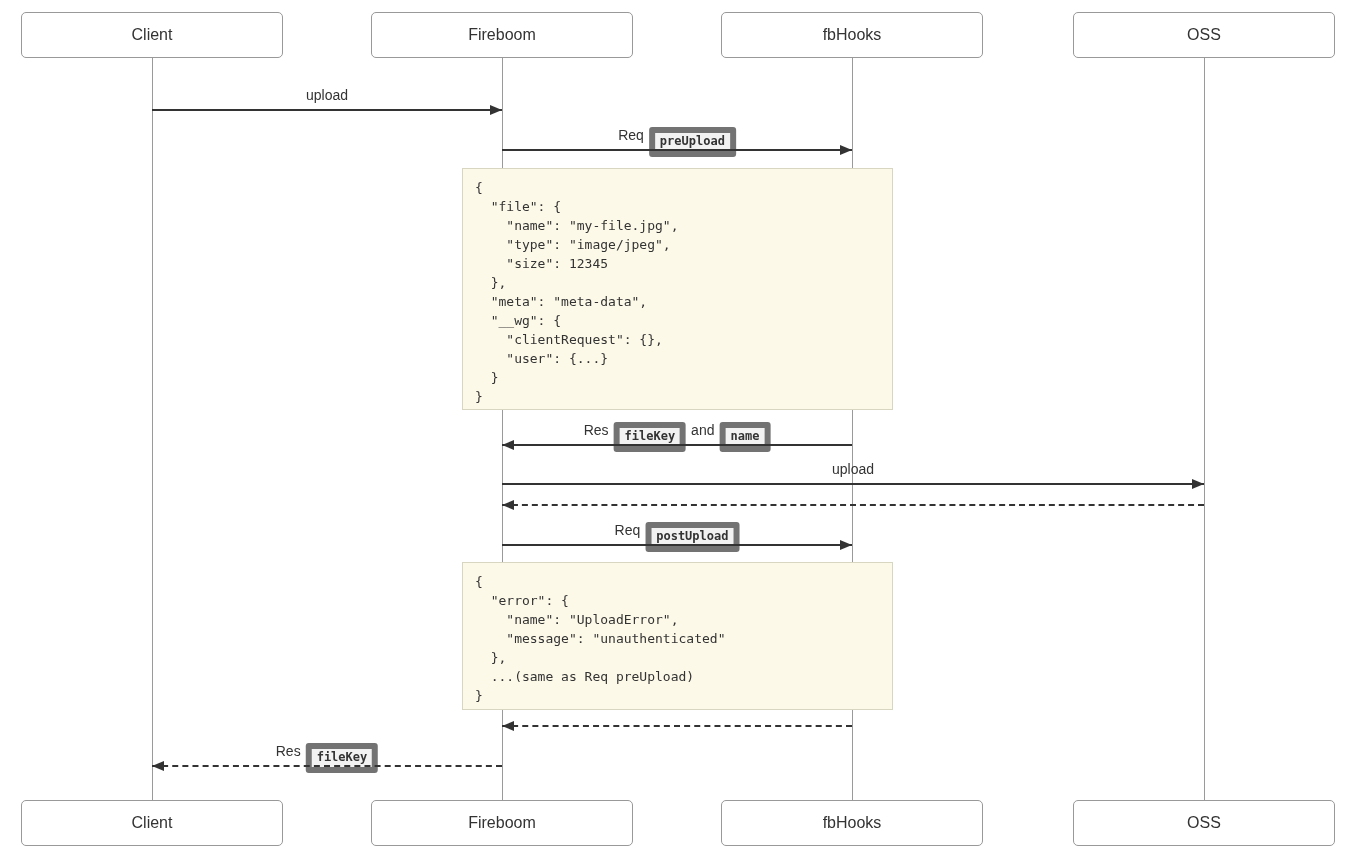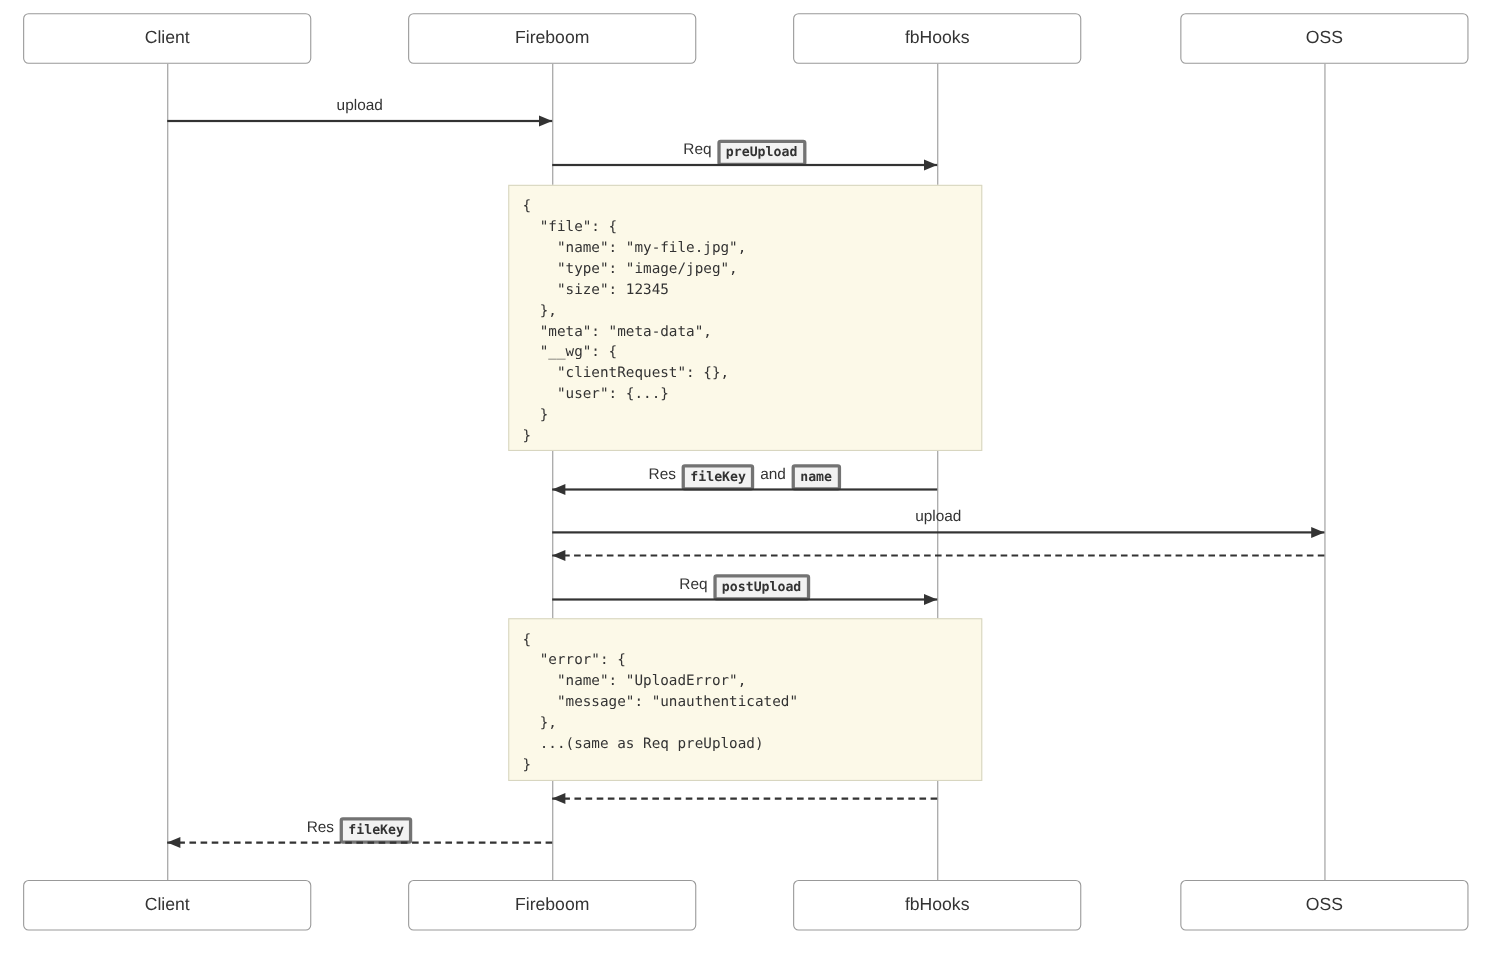--- a/index.html
+++ b/index.html
@@ -63,21 +63,21 @@
     white-space: nowrap;
     z-index: 2;
   }
   .badge {
     display: inline-block;
     font-family: "DejaVu Sans Mono", monospace;
     font-size: 12px;
     font-weight: bold;
     color: #333333;
     background: #f2f2f2;
-    border: 3px solid #737373;
+    border: 6px solid #737373;
     border-radius: 3px;
     padding: 1px 5px 2px 5px;
     line-height: 15px;
   }
   .note {
     position: absolute;
     left: 462px;
     width: 431px;
     box-sizing: border-box;
     background: #fcf9e8;

